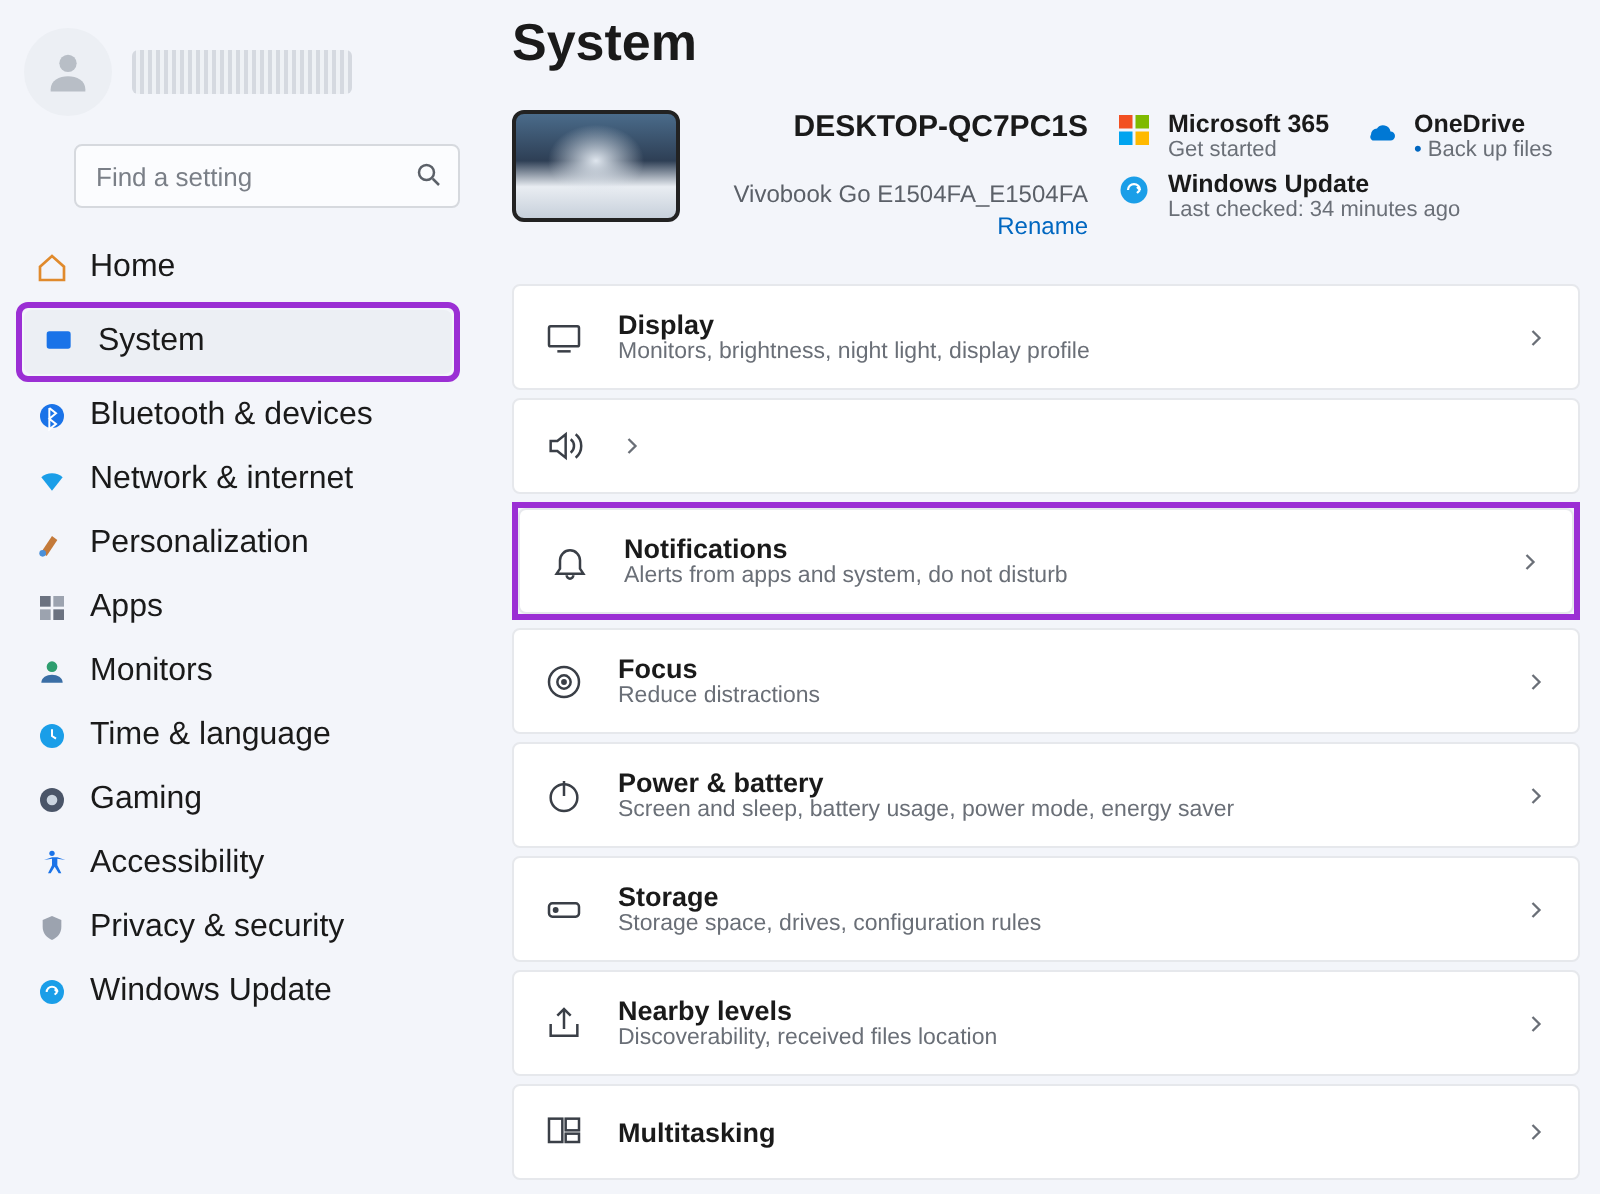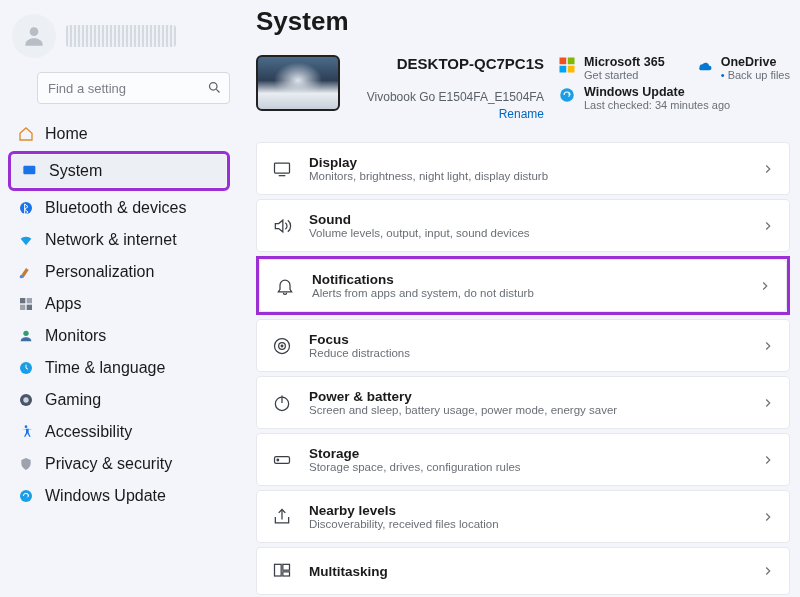--- a/index.html
+++ b/index.html
@@ -20,21 +20,21 @@
 .highlight-box { border: 3px solid #9b2fd4; border-radius: 6px; padding: 1px; margin: 1px 0; }
 .main { flex: 1; padding: 6px 10px 0 18px; overflow-y: auto; }
 .page-title { font-size: 26px; font-weight: 600; margin-bottom: 18px; }
 .device-row { display: flex; gap: 14px; align-items: flex-start; margin-bottom: 20px; }
 .device-thumb { width: 84px; height: 56px; border-radius: 6px; border: 2px solid #222; background: linear-gradient(180deg,#4a6b8a 0%,#2e3f55 45%,#e9edf2 70%,#c7d0db 100%); position: relative; overflow: hidden; }
 .device-thumb::before { content:""; position:absolute; inset:0; background: radial-gradient(40px 30px at 50% 45%, #dfe6ee 0%, transparent 60%); }
 .device-info { flex: 0 0 190px; text-align: right; }
 .device-name { font-size: 15px; font-weight: 600; }
 .device-model { font-size: 12px; color: #5b6068; margin-top: 18px; }
 .rename-link { font-size: 12px; color: #0067c0; cursor: pointer; }
-.tiles { flex: 1; display: grid; grid-template-columns: 1fr; gap: 4px 14px; font-size: 12px; }
+.tiles { flex: 1; display: grid; grid-template-columns: 1fr 1fr; gap: 4px 14px; font-size: 12px; }
 .tile { display: flex; gap: 8px; align-items: flex-start; }
 .tile-icon { width: 18px; height: 18px; flex-shrink: 0; margin-top: 1px; }
 .tile-title { font-weight: 600; font-size: 12.5px; }
 .tile-sub { color: #6a6f77; font-size: 11px; }
 .tile-sub .dot { color:#0067c0; margin-right:3px;}
 .setting-card { background: #fff; border: 1px solid #e6e8ec; border-radius: 4px; margin-bottom: 4px; display: flex; align-items: center; padding: 12px 14px; cursor: pointer; }
 .setting-card .cicon { width: 22px; height: 22px; margin-right: 16px; display: flex; align-items: center; justify-content: center; color: #3a3f47; }
 .setting-texts { flex: 1; }
 .setting-title { font-size: 13.5px; font-weight: bold; }
 .setting-sub { font-size: 11.5px; color: #6a6f77; }
@@ -240,39 +240,35 @@
 
     <div class="setting-card">
       <span class="cicon">
           <svg viewBox="0 0 24 24" width="20" height="20" fill="none" stroke="currentColor" stroke-width="1.5">
             <rect x="3" y="5" width="18" height="12" rx="1"></rect>
             <line x1="8" y1="20" x2="16" y2="20"></line>
           </svg>
         </span>
       <div class="setting-texts">
           <div class="setting-title">Display</div>
-          <div class="setting-sub">Monitors, brightness, night light, display disturb</div>
+          <div class="setting-sub">Monitors, brightness, night light, display profile</div>
         </div>
       <svg class="chev" viewBox="0 0 24 24" fill="none" stroke="#6a6f77" stroke-width="2">
           <polyline points="9 6 15 12 9 18"></polyline>
         </svg>
     </div>
 
     <div class="setting-card">
       <span class="cicon">
           <svg viewBox="0 0 24 24" width="20" height="20" fill="none" stroke="currentColor" stroke-width="1.5">
             <path d="M4 9v6h4l5 4V5L8 9H4z"></path>
             <path d="M16 8a5 5 0 010 8"></path>
             <path d="M19 5a9 9 0 010 14"></path>
           </svg>
         </span>
-      <div class="setting-texts">
-          <div class="setting-title">Sound</div>
-          <div class="setting-sub">Volume levels, output, input, sound devices</div>
-        </div>
       <svg class="chev" viewBox="0 0 24 24" fill="none" stroke="#6a6f77" stroke-width="2">
           <polyline points="9 6 15 12 9 18"></polyline>
         </svg>
     </div>
 
     <div class="highlight-card-wrap">
       <div class="setting-card">
         <span class="cicon">
             <svg viewBox="0 0 24 24" width="20" height="20" fill="none" stroke="currentColor" stroke-width="1.5">
               <path d="M6 16V11a6 6 0 1112 0v5l2 3H4l2-3z"></path>

